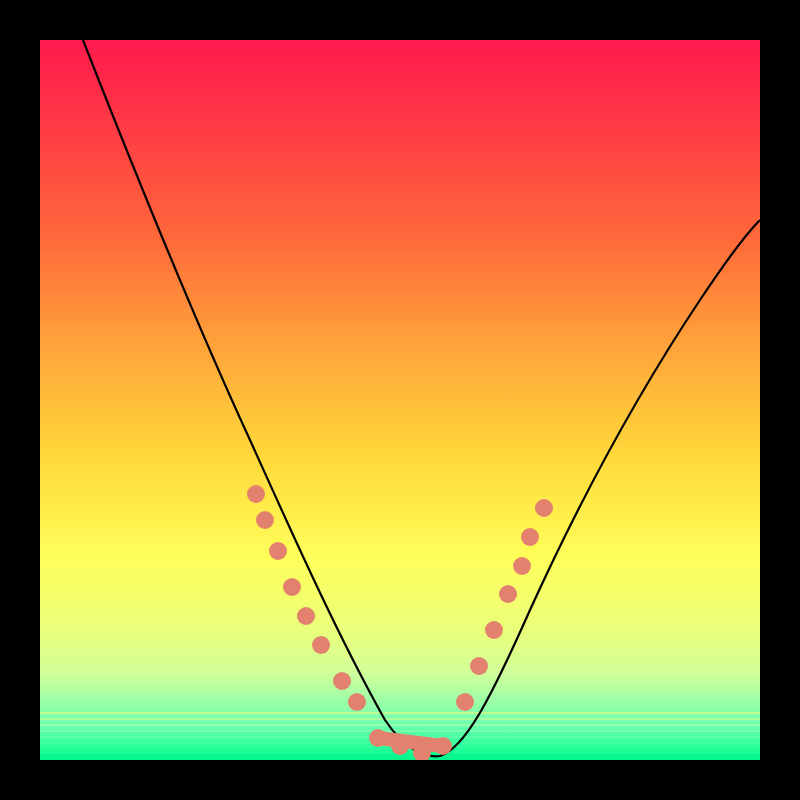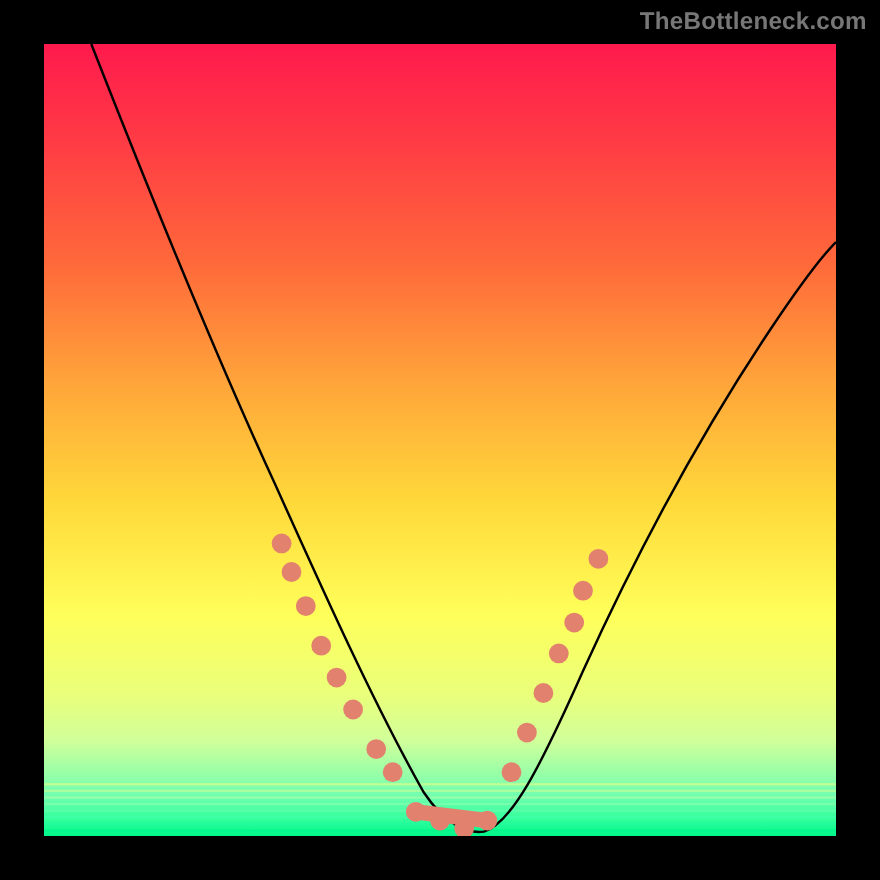--- a/index.html
+++ b/index.html
@@ -81,21 +81,20 @@
     position: absolute;
     left: 0; right: 0;
     height: 2px;
     opacity: 0.8;
   }
 </style>
 </head>
 <body>
 
 <div class="frame">
-  <div class="watermark">TheBottleneck.com</div>
 
   <div class="plot">
 
     <div class="bottom-lines">
       <div class="bline" style="bottom:46px;background:rgba(255,255,120,0.6)"></div>
       <div class="bline" style="bottom:40px;background:rgba(220,255,140,0.6)"></div>
       <div class="bline" style="bottom:34px;background:rgba(190,255,160,0.6)"></div>
       <div class="bline" style="bottom:28px;background:rgba(150,255,175,0.6)"></div>
       <div class="bline" style="bottom:22px;background:rgba(110,255,180,0.6)"></div>
       <div class="bline" style="bottom:16px;background:rgba(70,255,175,0.7)"></div>

